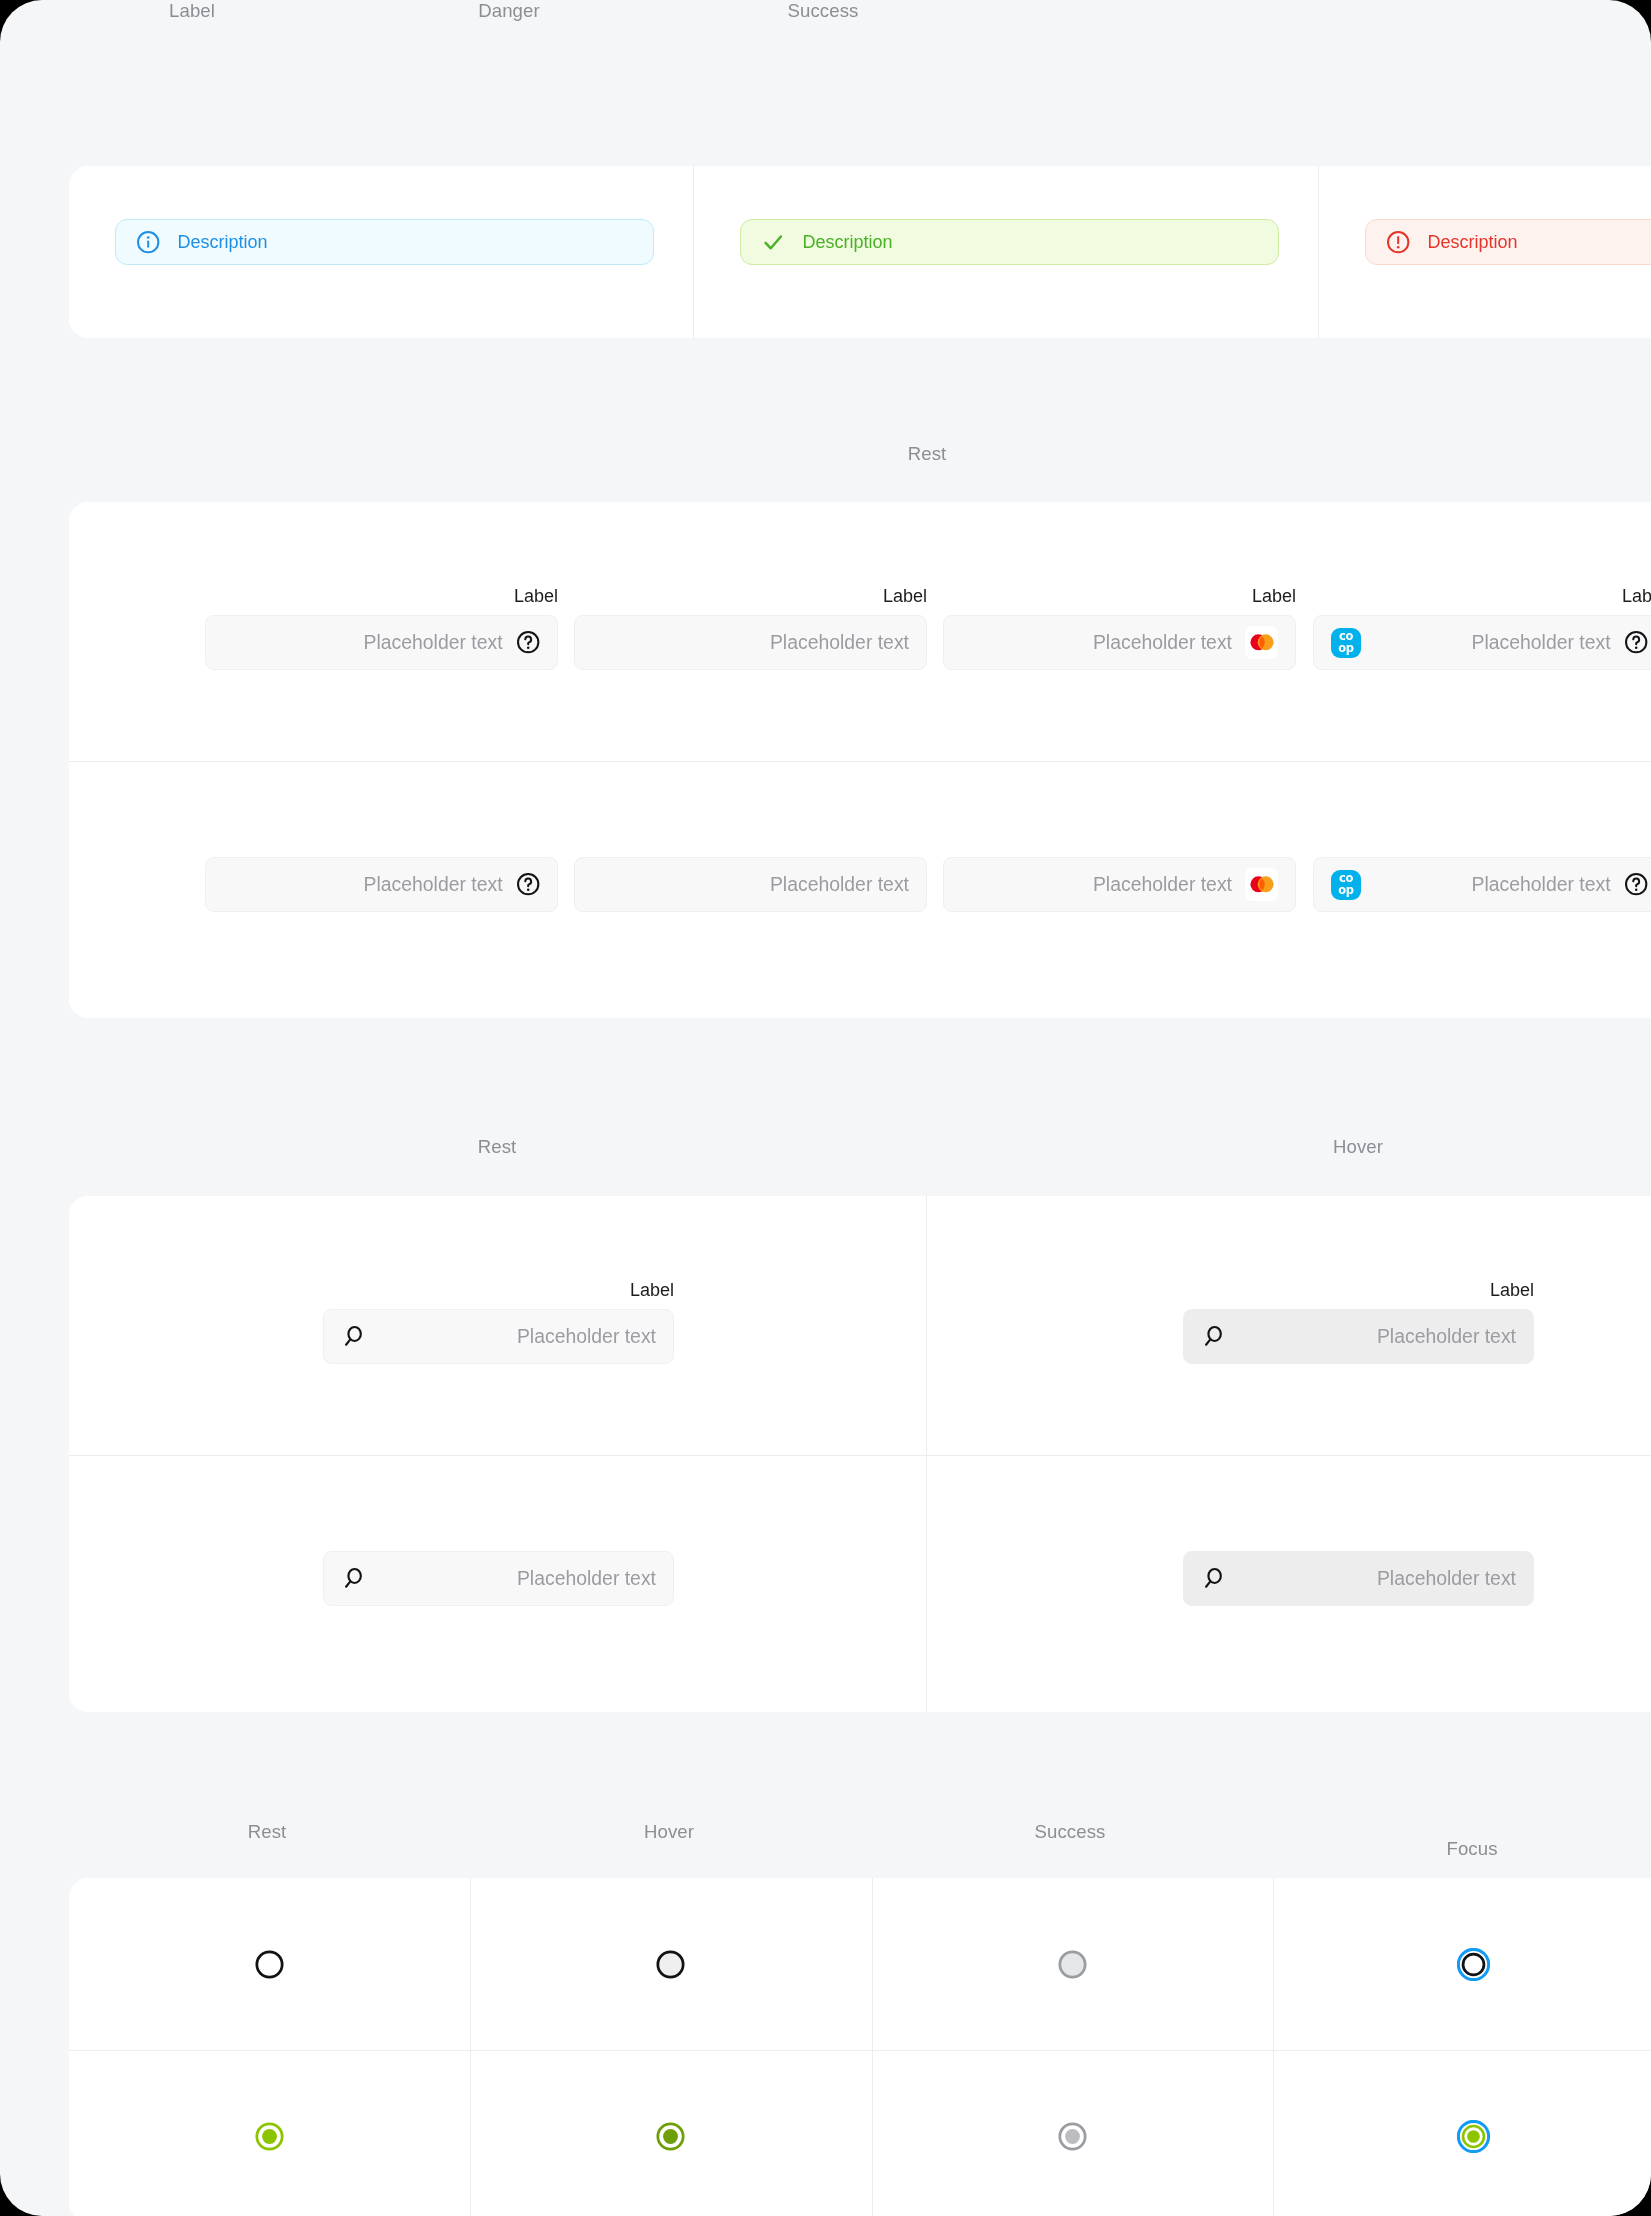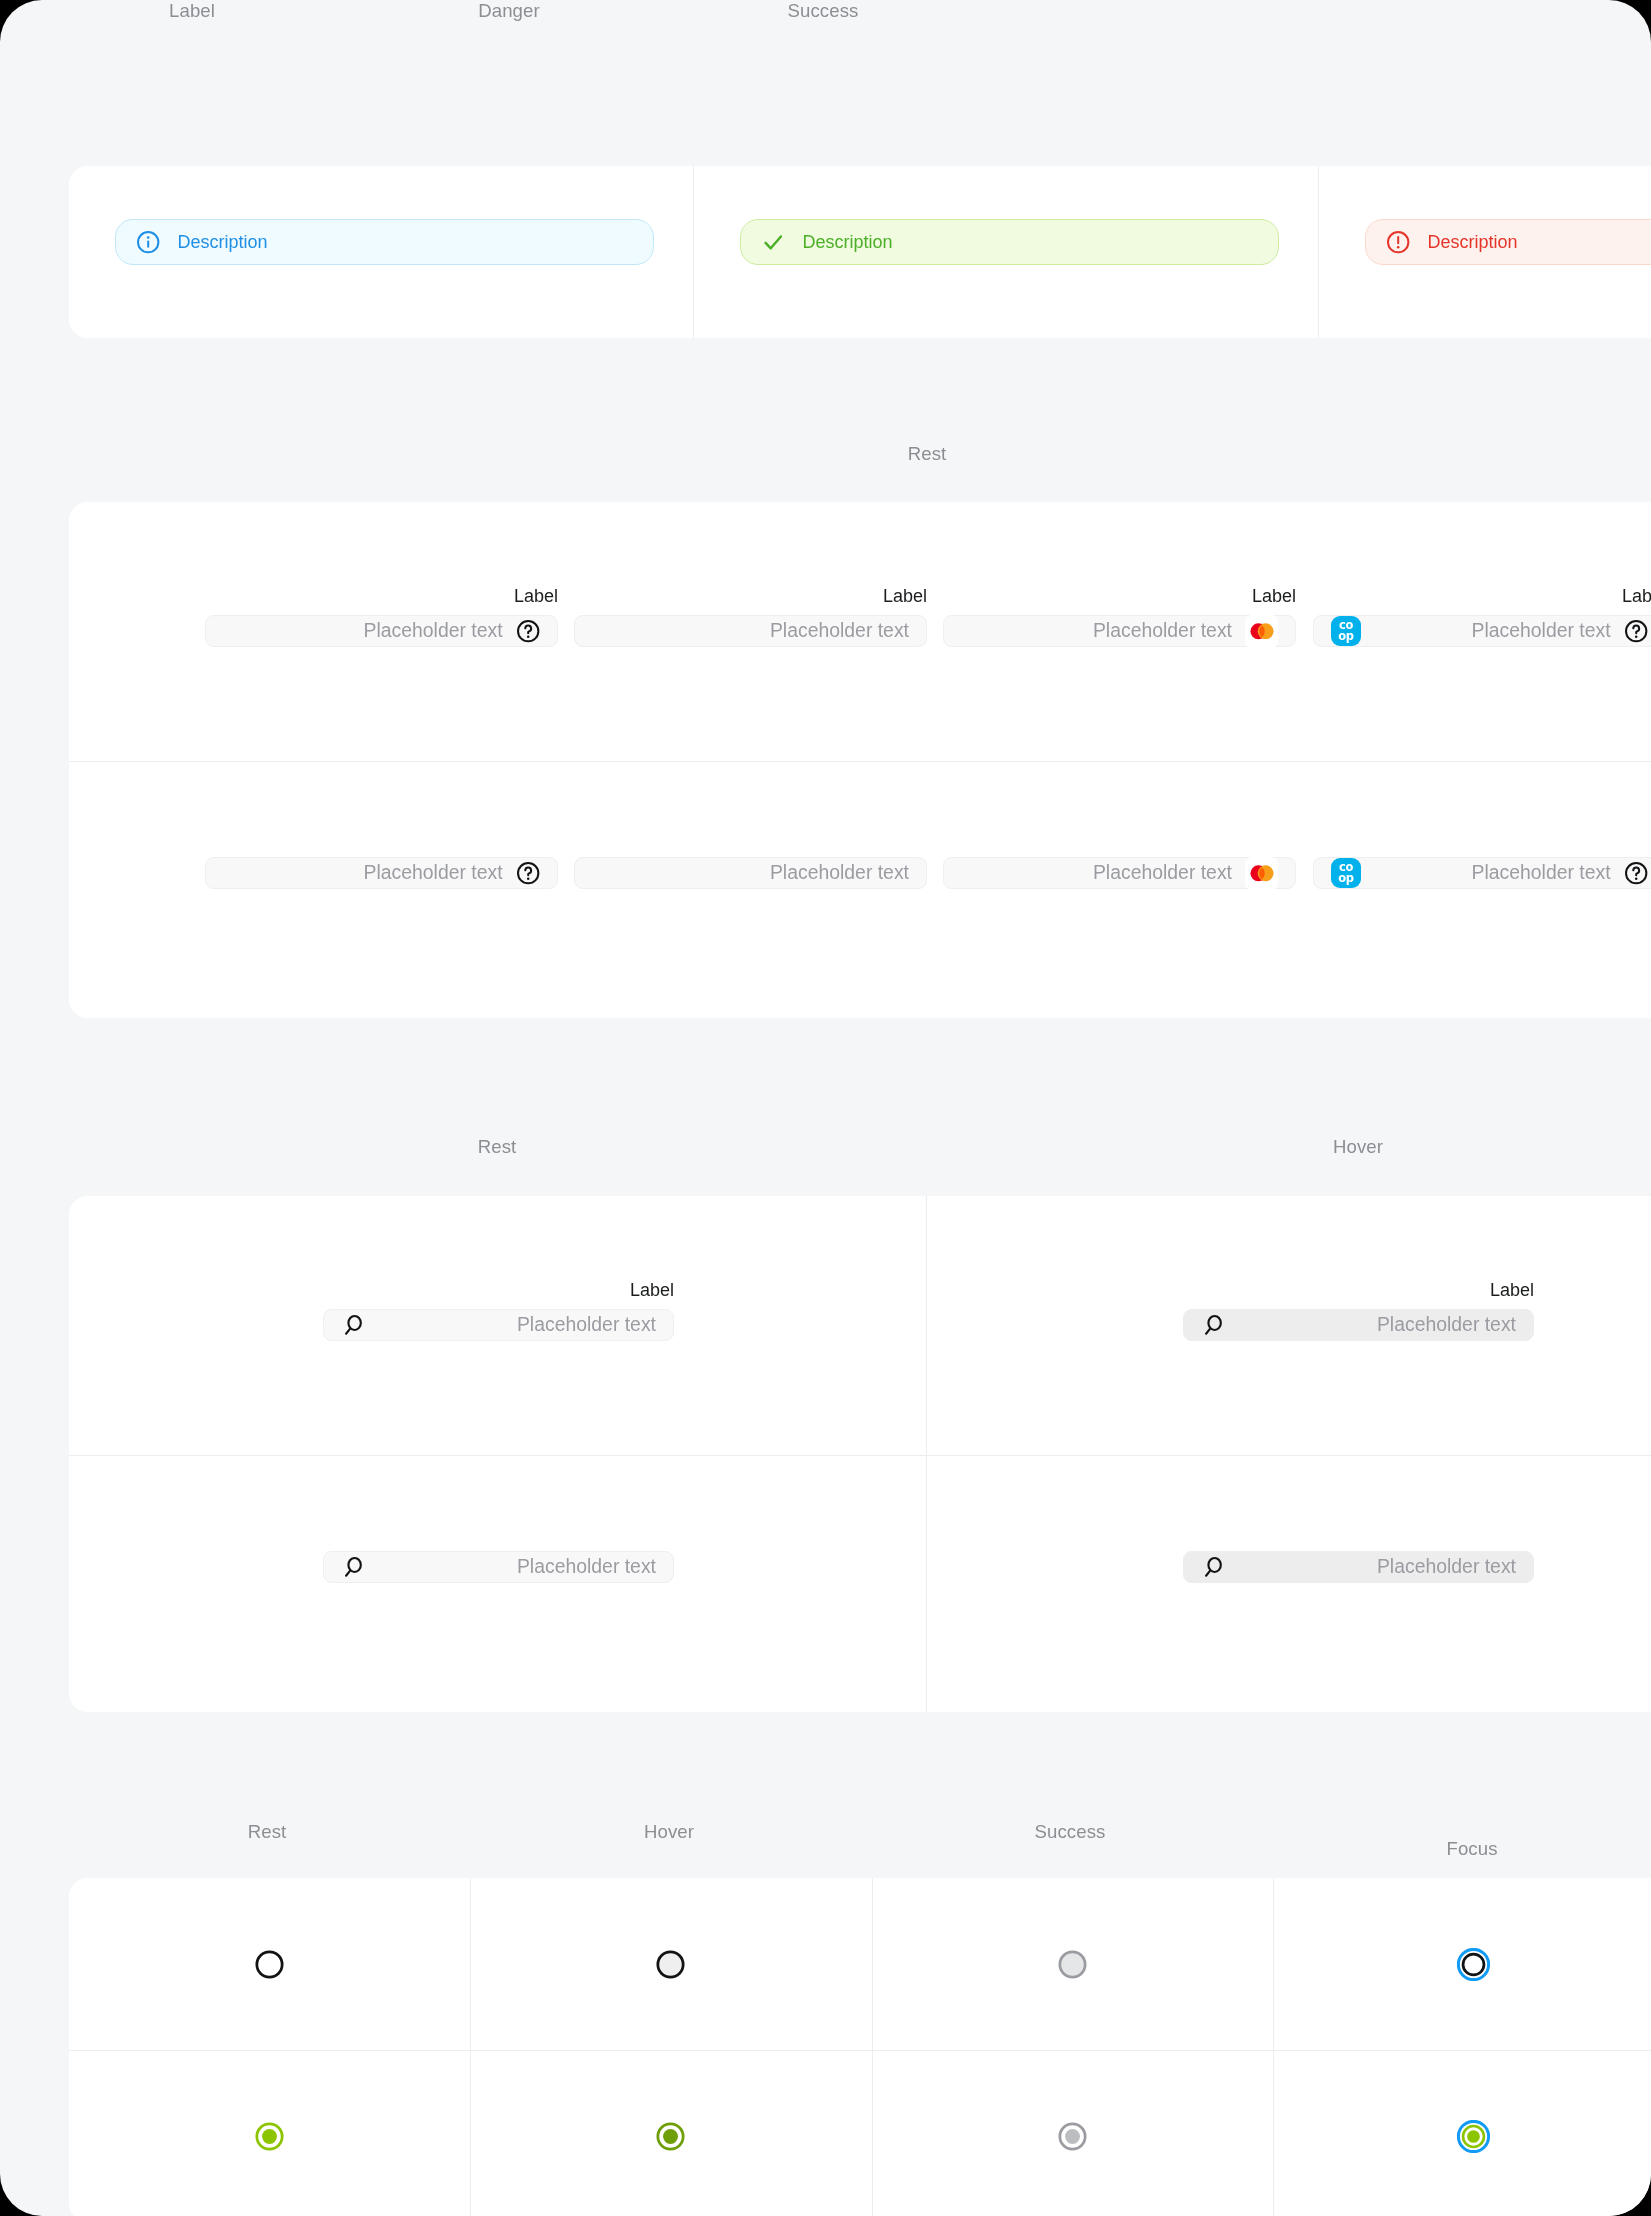--- a/index.html
+++ b/index.html
@@ -56,21 +56,21 @@
   }
 
   
   .alert {
     position: absolute;
     display: flex;
     align-items: center;
     gap: 17px;
     height: 46px;
     padding: 0 20px;
-    border-radius: 18px;
+    border-radius: 12px;
     font-size: 18px;
     text-align: right;
   }
   .alert .alert-text { white-space: nowrap; }
   .alert-info    { background: #EFFBFE; border: 0.7px solid #BFE9F7; color: #1F8FE5; }
   .alert-success { background: #F0FBDF; border: 0.7px solid #CDECA0; color: #4CAF28; }
   .alert-danger  { background: #FEF2EE; border: 0.7px solid #FBD8CB; color: #E5352B; }
 
   .alert-ico { width: 24.4px; height: 24.4px; flex: 0 0 auto; display:block; }
 
@@ -79,21 +79,21 @@
   .field-label {
     font-size: 18px;
     color: #1B1D1F;
     margin-bottom: 10px;
     display: block;
     line-height: 1;
   }
   .control {
     display: flex;
     align-items: center;
-    height: 32px;
+    height: 55px;
     background: #F8F8F9;
     border: 0.7px solid #EFEFF1;
     border-radius: 8.6px;
     padding: 0 17px;
     gap: 13px;
   }
   .control.hovered { background: #EDEDEE; border-color: #EDEDEE; }
   .ph {
     font-size: 19.4px;
     color: #9A9CA1;

